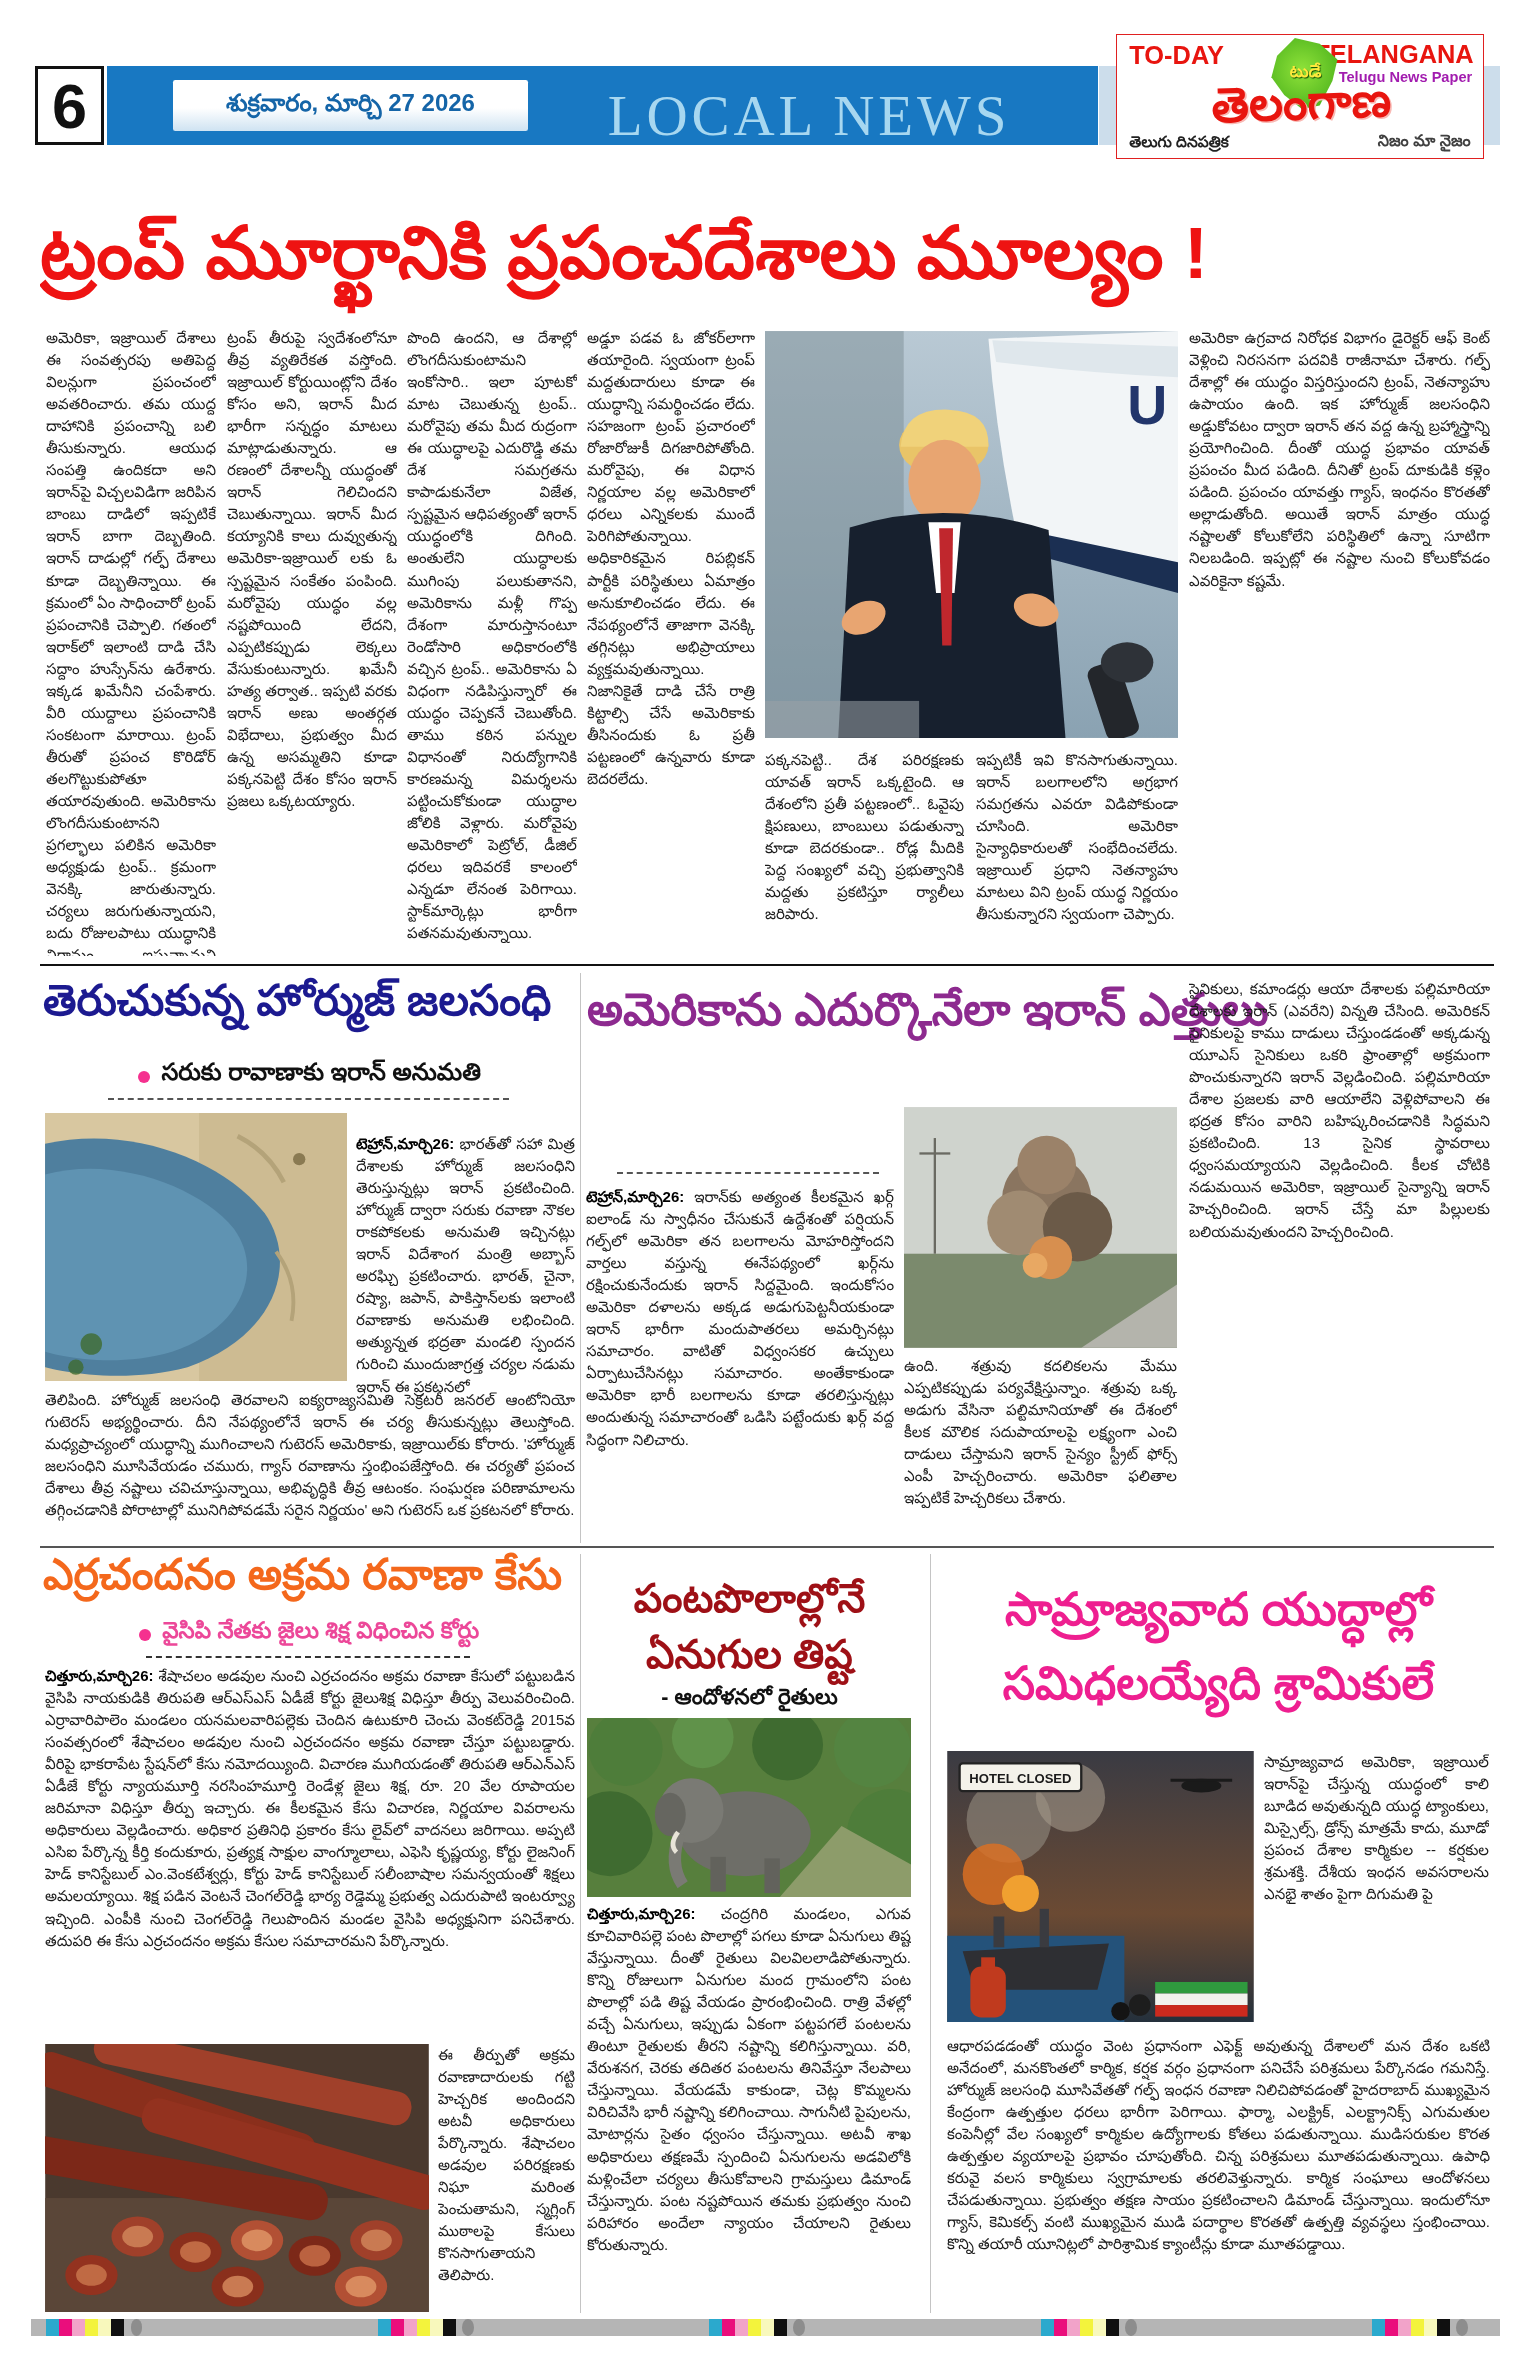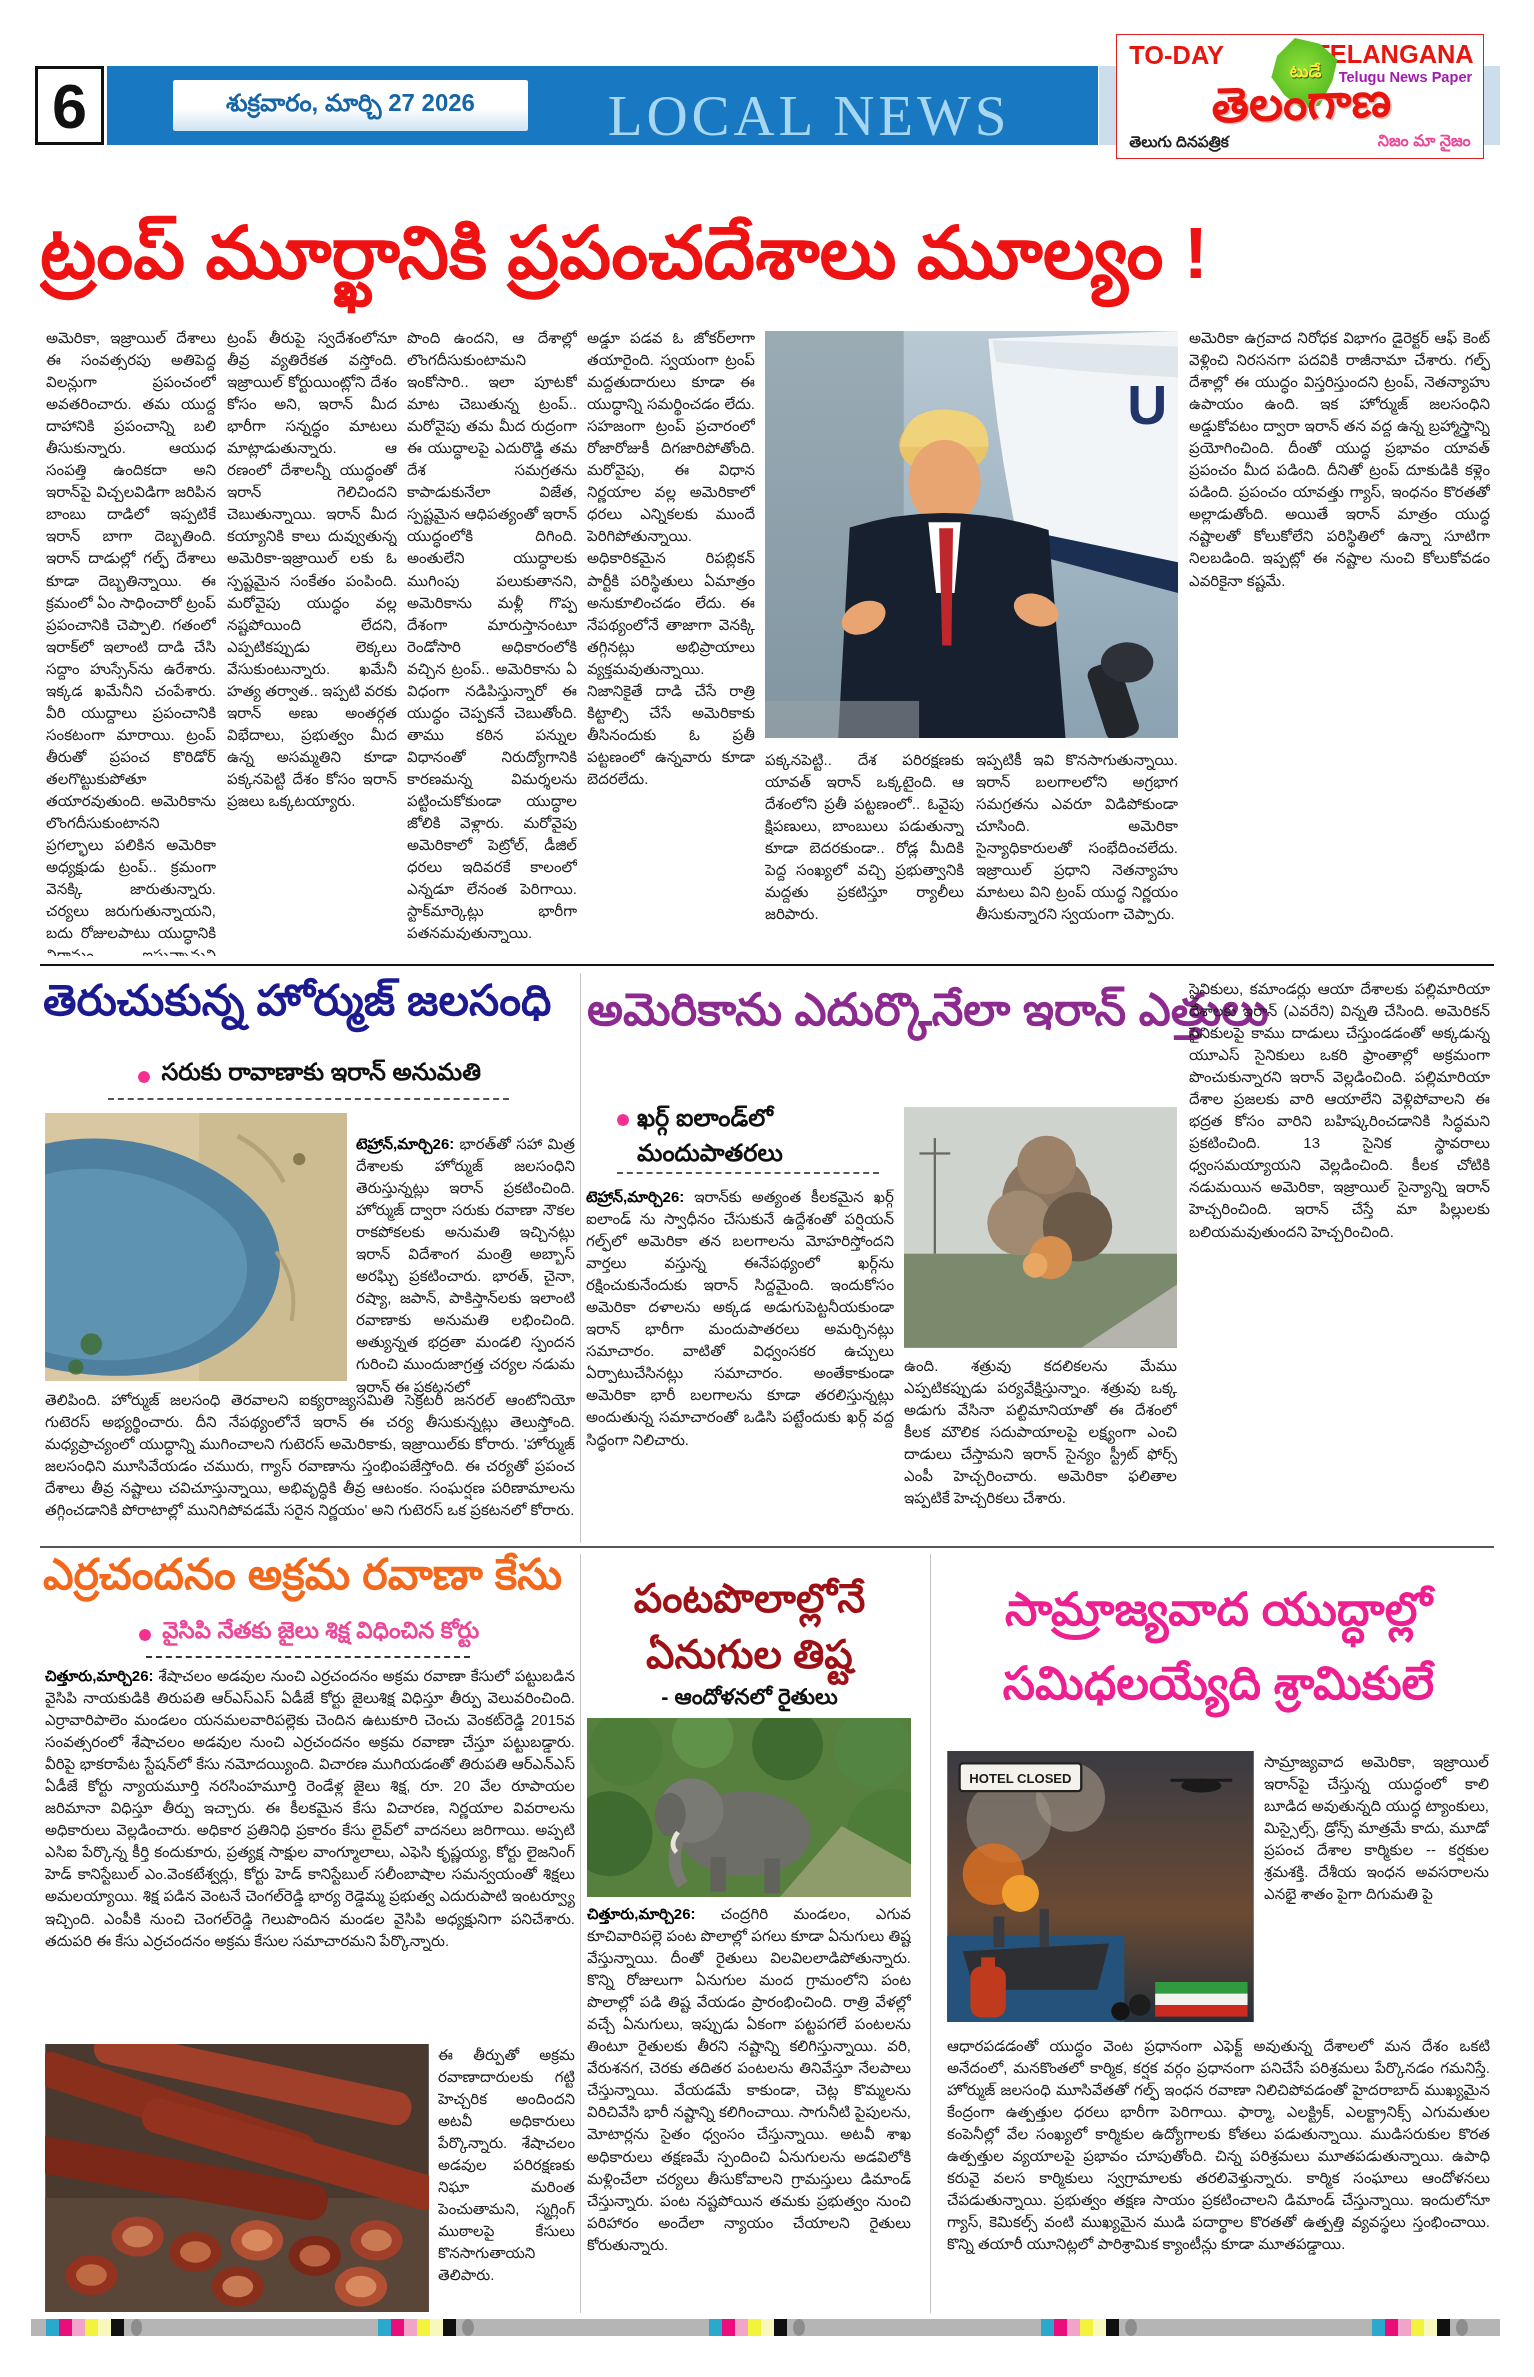--- a/index.html
+++ b/index.html
@@ -44,21 +44,21 @@
     <span class="abs" style="right:9.3px;top:4.6px;color:#e8150f;font-size:25.4px;font-weight:bold;">TELANGANA</span>
     <span class="abs" style="right:10.8px;top:34px;color:#a21caf;font-size:14.6px;font-weight:bold;">Telugu News Paper</span>
     <div class="abs" style="left:153px;top:3.1px;width:71px;height:71px;background:radial-gradient(circle at 45% 45%, #8fe23a, #3aa514);
                 clip-path:polygon(35% 0,70% 8%,95% 30%,88% 60%,70% 95%,45% 100%,20% 80%,2% 55%,10% 25%);
                 display:flex;align-items:center;justify-content:center;">
       <span style="color:#ffe93c;font-size:17px;font-weight:bold;text-shadow:0.8px 0.8px 0.8px #145206;">టుడే</span>
     </div>
     <div class="abs" style="left:18.5px;top:40px;width:331px;text-align:center;color:#e8150f;font-size:48px;font-weight:bold;
                 transform:rotate(-2deg);text-shadow:1.5px 1.5px 0 #f9b9b4;">తెలంగాణ</div>
     <span class="abs" style="left:12.3px;bottom:3.9px;color:#222;font-size:15.4px;font-weight:bold;">తెలుగు దినపత్రిక</span>
-    <span class="abs" style="right:12.3px;bottom:3.9px;color:#ec4899;font-size:16px;font-weight:bold;">నిజం మా నైజం</span>
+    <span class="abs" style="right:12.3px;bottom:3.9px;color:#404040;font-size:16px;font-weight:bold;">నిజం మా నైజం</span>
   </div>
 
   <div class="abs hl nowrap" style="left:40px;top:191px;width:1457px;height:116px;color:#ee1312;font-size:73px;margin-top:20px;">ట్రంప్ మూర్ఖానికి ప్రపంచదేశాలు మూల్యం !</div>
 
   <div class="abs bodytext" style="left:46px;top:327px;width:170px;height:629px;">అమెరికా, ఇజ్రాయిల్ దేశాలు ఈ సంవత్సరపు అతిపెద్ద విలన్లుగా ప్రపంచంలో అవతరించారు. తమ యుద్ద దాహానికి ప్రపంచాన్ని బలి తీసుకున్నారు. ఆయుధ సంపత్తి ఉందికదా అని ఇరాన్‌పై విచ్చలవిడిగా జరిపిన బాంబు దాడిలో ఇప్పటికే ఇరాన్ బాగా దెబ్బతింది. ఇరాన్ దాడుల్లో గల్ఫ్ దేశాలు కూడా దెబ్బతిన్నాయి. ఈ క్రమంలో ఏం సాధించారో ట్రంప్ ప్రపంచానికి చెప్పాలి. గతంలో ఇరాక్‌లో ఇలాంటి దాడి చేసి సద్దాం హుస్సేన్‌ను ఉరేశారు. ఇక్కడ ఖమేనీని చంపేశారు. వీరి యుద్దాలు ప్రపంచానికి సంకటంగా మారాయి. ట్రంప్ తీరుతో ప్రపంచ కొరిడోర్ తలగొట్టుకుపోతూ తయారవుతుంది. అమెరికాను లొంగదీసుకుంటానని ప్రగల్భాలు పలికిన అమెరికా అధ్యక్షుడు ట్రంప్.. క్రమంగా వెనక్కి జారుతున్నారు. చర్యలు జరుగుతున్నాయని, బదు రోజులపాటు యుద్ధానికి విరామం ఇస్తున్నామని ప్రకటించారు. అయితే, ఇరాన్ మాత్రం.. యుద్ధం మొదలుపెట్టింది నువ్వే వదలం.. తమకు అమెరికాకు మధ్య ఎటువంటి చర్యలు జరగలేదని, తాము చర్యలకు సిద్ధంగా లేమని చెప్పింది. మేము పోరు పెట్టి మొదట ఫలితాలు పొందాలని నిరూపిస్తాం. మేము పరులకు పెదతామని చెప్పింది. దీనిమీద అమెరికాతో చర్చలు జరిగేది లేదని, రోజుకో మాట మార్చడమే తమ తీరని మారిపోలేదు. ఎమోషనల్‌గా ట్రంప్ వైపు నుంచి తీవ్ర వ్యతిరేకత వస్తోంది.</div>
   <div class="abs bodytext" style="left:227px;top:327px;width:170px;height:629px;">ట్రంప్ తీరుపై స్వదేశంలోనూ తీవ్ర వ్యతిరేకత వస్తోంది. ఇజ్రాయిల్ కోర్టుయింట్లోని దేశం కోసం అని, ఇరాన్ మీద భారీగా సన్నద్ధం మాటలు మాట్లాడుతున్నారు. ఆ రణంలో దేశాలన్నీ యుద్ధంతో ఇరాన్ గెలిచిందని చెబుతున్నాయి. ఇరాన్ మీద కయ్యానికి కాలు దువ్వుతున్న అమెరికా-ఇజ్రాయిల్ లకు ఓ స్పష్టమైన సంకేతం పంపింది. మరోవైపు యుద్ధం వల్ల నష్టపోయింది లేదని, ఎప్పటికప్పుడు లెక్కలు వేసుకుంటున్నారు. ఖమేనీ హత్య తర్వాత.. ఇప్పటి వరకు ఇరాన్ అణు అంతర్గత విభేదాలు, ప్రభుత్వం మీద ఉన్న అసమ్మతిని కూడా పక్కనపెట్టి దేశం కోసం ఇరాన్ ప్రజలు ఒక్కటయ్యారు.</div>
   <div class="abs bodytext" style="left:407px;top:327px;width:170px;height:629px;">పొంది ఉందని, ఆ దేశాల్లో లొంగదీసుకుంటామని ఇంకోసారి.. ఇలా పూటకో మాట చెబుతున్న ట్రంప్.. మరోవైపు తమ మీద రుద్రంగా ఈ యుద్ధాలపై ఎదురొడ్డి తమ దేశ సమగ్రతను కాపాడుకునేలా విజేత, స్పష్టమైన ఆధిపత్యంతో ఇరాన్ యుద్ధంలోకి దిగింది. అంతులేని యుద్ధాలకు ముగింపు పలుకుతానని, అమెరికాను మళ్లీ గొప్ప దేశంగా మారుస్తానంటూ రెండోసారి అధికారంలోకి వచ్చిన ట్రంప్.. అమెరికాను ఏ విధంగా నడిపిస్తున్నారో ఈ యుద్ధం చెప్పకనే చెబుతోంది. తాము కఠిన పన్నుల విధానంతో నిరుద్యోగానికి కారణమన్న విమర్శలను పట్టించుకోకుండా యుద్ధాల జోలికి వెళ్లారు. మరోవైపు అమెరికాలో పెట్రోల్, డీజిల్ ధరలు ఇదివరకే కాలంలో ఎన్నడూ లేనంత పెరిగాయి. స్టాక్‌మార్కెట్లు భారీగా పతనమవుతున్నాయి.</div>
   <div class="abs bodytext" style="left:587px;top:327px;width:168px;height:629px;">అడ్డూ పడవ ఓ జోకర్‌లాగా తయారైంది. స్వయంగా ట్రంప్ మద్దతుదారులు కూడా ఈ యుద్ధాన్ని సమర్థించడం లేదు. సహజంగా ట్రంప్ ప్రచారంలో రోజారోజుకీ దిగజారిపోతోంది. మరోవైపు, ఈ విధాన నిర్ణయాల వల్ల అమెరికాలో ధరలు ఎన్నికలకు ముందే పెరిగిపోతున్నాయి. అధికారికమైన రిపబ్లికన్ పార్టీకి పరిస్థితులు ఏమాత్రం అనుకూలించడం లేదు. ఈ నేపథ్యంలోనే తాజాగా వెనక్కి తగ్గినట్లు అభిప్రాయాలు వ్యక్తమవుతున్నాయి. నిజానికైతే దాడి చేసే రాత్రి కిట్టాల్సి చేసే అమెరికాకు తీసినందుకు ఓ ప్రతీ పట్టణంలో ఉన్నవారు కూడా బెదరలేదు.</div>
 
   <div class="abs imgbox" style="left:765px;top:331px;width:413px;height:407px;">
@@ -116,24 +116,20 @@
       <path d="M300,180 q30,40 20,90" stroke="#b4a379" stroke-width="5" fill="none"></path>
     </svg>
   </div>
 
   <div class="abs bodytext" style="left:356px;top:1109px;width:219px;height:273px;margin-top:24px;">
     <span class="dateline">టెహ్రాన్,మార్చి26:</span><span> భారత్‌తో సహా మిత్ర దేశాలకు హోర్ముజ్ జలసంధిని తెరుస్తున్నట్లు ఇరాన్ ప్రకటించింది. హోర్ముజ్ ద్వారా సరుకు రవాణా నౌకల రాకపోకలకు అనుమతి ఇచ్చినట్లు ఇరాన్ విదేశాంగ మంత్రి అబ్బాస్ అరఘ్చి ప్రకటించారు. భారత్, చైనా, రష్యా, జపాన్, పాకిస్తాన్‌లకు ఇలాంటి రవాణాకు అనుమతి లభించింది. అత్యున్నత భద్రతా మండలి స్పందన గురించి ముందుజాగ్రత్త చర్యల నడుమ ఇరాన్ ఈ ప్రకటనలో</span>
   </div>
   <div class="abs bodytext" style="left:45px;top:1389px;width:530px;height:145px;">తెలిపింది. హోర్ముజ్ జలసంధి తెరవాలని ఐక్యరాజ్యసమితి సెక్రటరీ జనరల్ ఆంటోనియో గుటెరస్ అభ్యర్థించారు. దీని నేపథ్యంలోనే ఇరాన్ ఈ చర్య తీసుకున్నట్లు తెలుస్తోంది. మధ్యప్రాచ్యంలో యుద్ధాన్ని ముగించాలని గుటెరస్ అమెరికాకు, ఇజ్రాయిల్‌కు కోరారు. 'హోర్ముజ్ జలసంధిని మూసివేయడం చమురు, గ్యాస్ రవాణాను స్తంభింపజేస్తోంది. ఈ చర్యతో ప్రపంచ దేశాలు తీవ్ర నష్టాలు చవిచూస్తున్నాయి, అభివృద్ధికి తీవ్ర ఆటంకం. సంఘర్షణ పరిణామాలను తగ్గించడానికి పోరాటాల్లో మునిగిపోవడమే సరైన నిర్ణయం' అని గుటెరస్ ఒక ప్రకటనలో కోరారు.</div>
 
   <div class="abs hl nowrap" style="left:587px;top:984px;width:902px;font-size:45px;color:#8d2a8f;">అమెరికాను ఎదుర్కొనేలా ఇరాన్ ఎత్తులు</div>
-  <div class="abs" style="left:617px;top:1101px;width:270px;font-size:24px;line-height:1.45;color:#111;font-weight:bold;">
-    <div><span class="bullet"></span><span>ఖర్గ్ ఐలాండ్‌లో</span></div>
-    <div style="margin-left:20px;"><span>మందుపాతరలు</span></div>
-  </div>
   <div class="abs dashed" style="left:617px;top:1172px;width:262px;"></div>
 
   <div class="abs bodytext" style="left:586px;top:1186px;width:308px;height:356px;">
     <span class="dateline">టెహ్రాన్,మార్చి26:</span><span> ఇరాన్‌కు అత్యంత కీలకమైన ఖర్గ్ ఐలాండ్ ను స్వాధీనం చేసుకునే ఉద్దేశంతో పర్షియన్ గల్ఫ్‌లో అమెరికా తన బలగాలను మోహరిస్తోందని వార్తలు వస్తున్న ఈనేపథ్యంలో ఖర్గ్‌ను రక్షించుకునేందుకు ఇరాన్ సిద్దమైంది. ఇందుకోసం అమెరికా దళాలను అక్కడ అడుగుపెట్టనీయకుండా ఇరాన్ భారీగా మందుపాతరలు అమర్చినట్లు సమాచారం. వాటితో విధ్వంసకర ఉచ్చులు ఏర్పాటుచేసినట్లు సమాచారం. అంతేకాకుండా అమెరికా భారీ బలగాలను కూడా తరలిస్తున్నట్లు అందుతున్న సమాచారంతో ఒడిసి పట్టేందుకు ఖర్గ్ వద్ద సిద్ధంగా నిలిచారు.</span>
   </div>
 
   <div class="abs imgbox" style="left:904px;top:1107px;width:273px;height:241px;">
     <svg width="273" height="241" viewBox="0 0 354 312">
       <rect width="354" height="312" fill="#cfd3cd"></rect>
       <rect x="0" y="190" width="354" height="122" fill="#7b8a6d"></rect>

